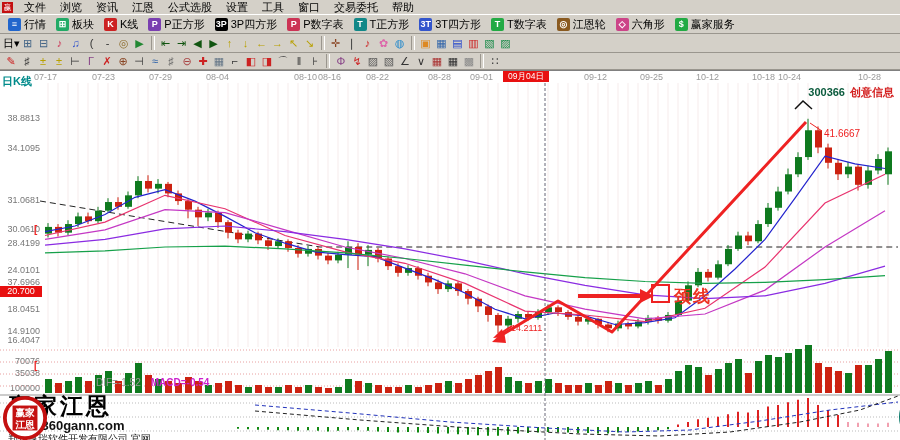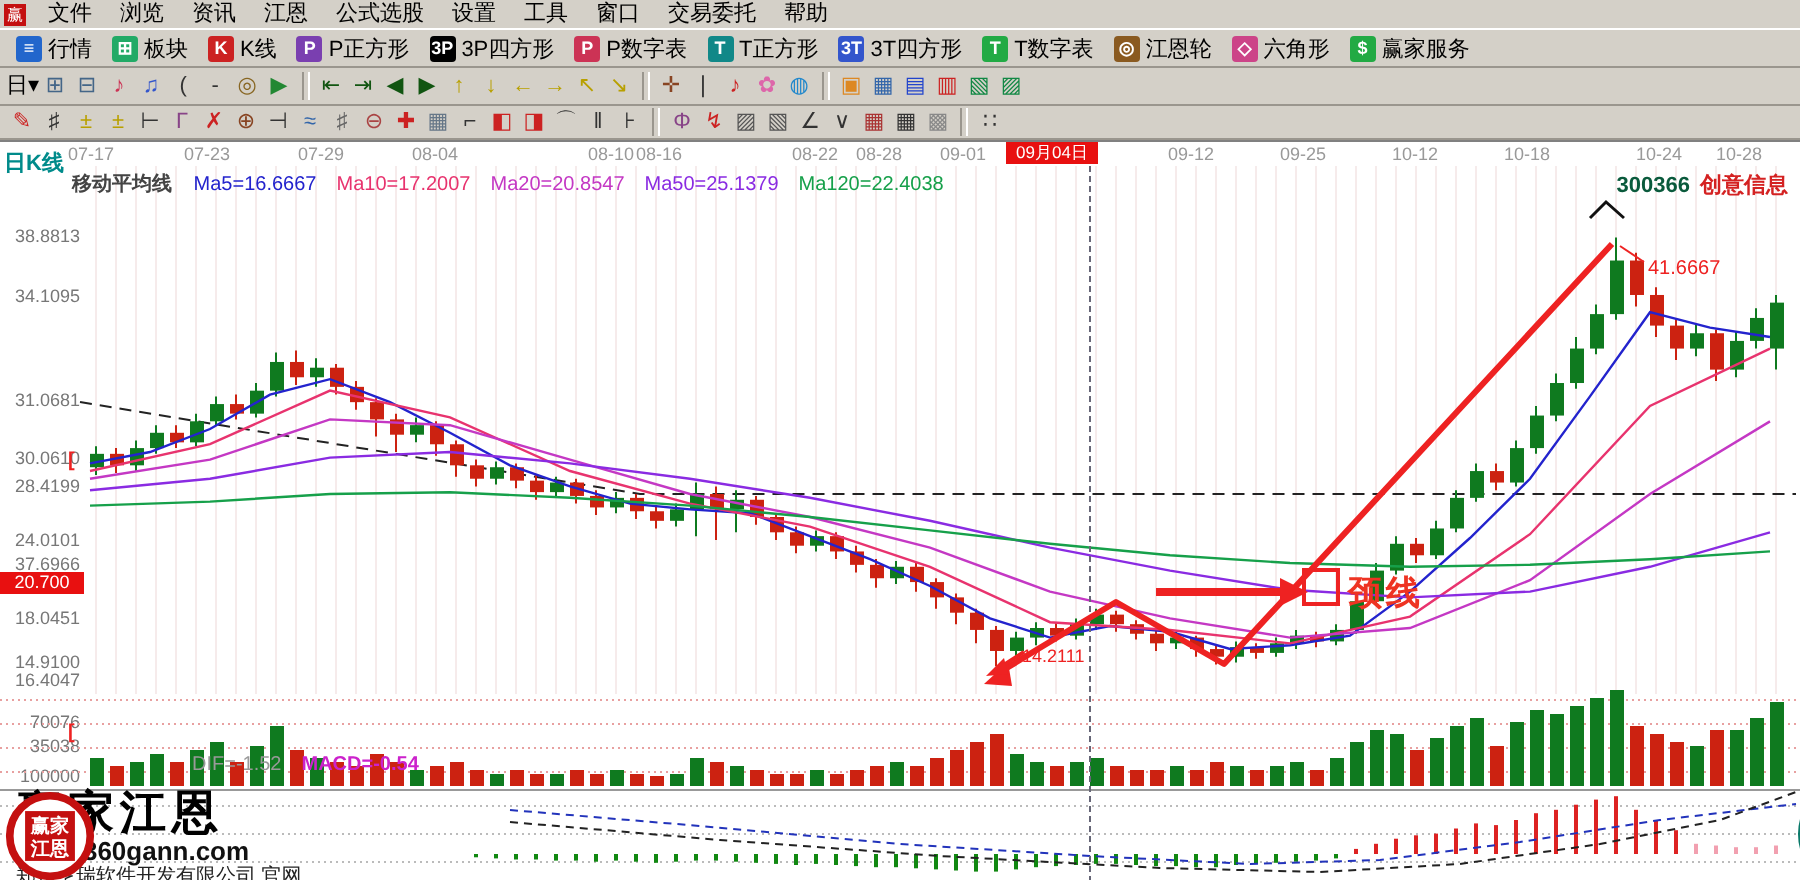--- a/index.html
+++ b/index.html
@@ -625,34 +625,31 @@
       </svg>
 
     <div class="ov pane-label">日K线</div>
     <div id="timerow">
         <span class="time-lab" style="left: 34px;">07-17</span>
         <span class="time-lab" style="left: 92px;">07-23</span>
         <span class="time-lab" style="left: 149px;">07-29</span>
         <span class="time-lab" style="left: 206px;">08-04</span>
         <span class="time-lab" style="left: 262px; margin-left: 32px;">08-10</span>
         <span class="time-lab" style="left: 318px;">08-16</span>
-        <span class="time-lab" style="left: 396px; text-align: right;">08-22</span>
+        <span class="time-lab" style="left: 366px; text-align: right;">08-22</span>
         <span class="time-lab" style="left: 428px;">08-28</span>
         <span class="time-lab" style="left: 470px;">09-01</span>
         <span class="time-lab" style="left: 584px;">09-12</span>
         <span class="time-lab" style="left: 640px;">09-25</span>
         <span class="time-lab" style="left: 696px;">10-12</span>
         <span class="time-lab" style="left: 752px;">10-18</span>
-        <span class="time-lab" style="left: 818px;">10-24</span>
+        <span class="time-lab" style="left: 778px;">10-24</span>
         <span class="time-lab" style="left: 858px;">10-28</span>
         <span class="time-hl" style="left: 503px; width: 46px;">09月04日</span>
       </div>
-    <div class="ov ma-row">
-      <span class="ma-t">移动平均线</span>
-    <span class="ma-i" style="color: rgb(35, 35, 205);">Ma5=16.6667</span><span class="ma-i" style="color: rgb(232, 51, 110);">Ma10=17.2007</span><span class="ma-i" style="color: rgb(196, 56, 196);">Ma20=20.8547</span><span class="ma-i" style="color: rgb(138, 43, 226);">Ma50=25.1379</span><span class="ma-i" style="color: rgb(22, 160, 74);">Ma120=22.4038</span></div>
     <div id="ylabels">
         <span class="ylab" style="top: 42px;">38.8813</span>
         <span class="ylab" style="top: 72px;">34.1095</span>
         <span class="ylab" style="top: 124px;">31.0681</span>
         <span class="ylab" style="top: 153px;">30.0610</span>
         <span class="ylab" style="top: 167px;">28.4199</span>
         <span class="ylab" style="top: 194px;">24.0101</span>
         <span class="ylab" style="top: 206px;">37.6966</span>
         <span class="ylab" style="top: 233px;">18.0451</span>
         <span class="ylab" style="top: 264px;">16.4047</span>

